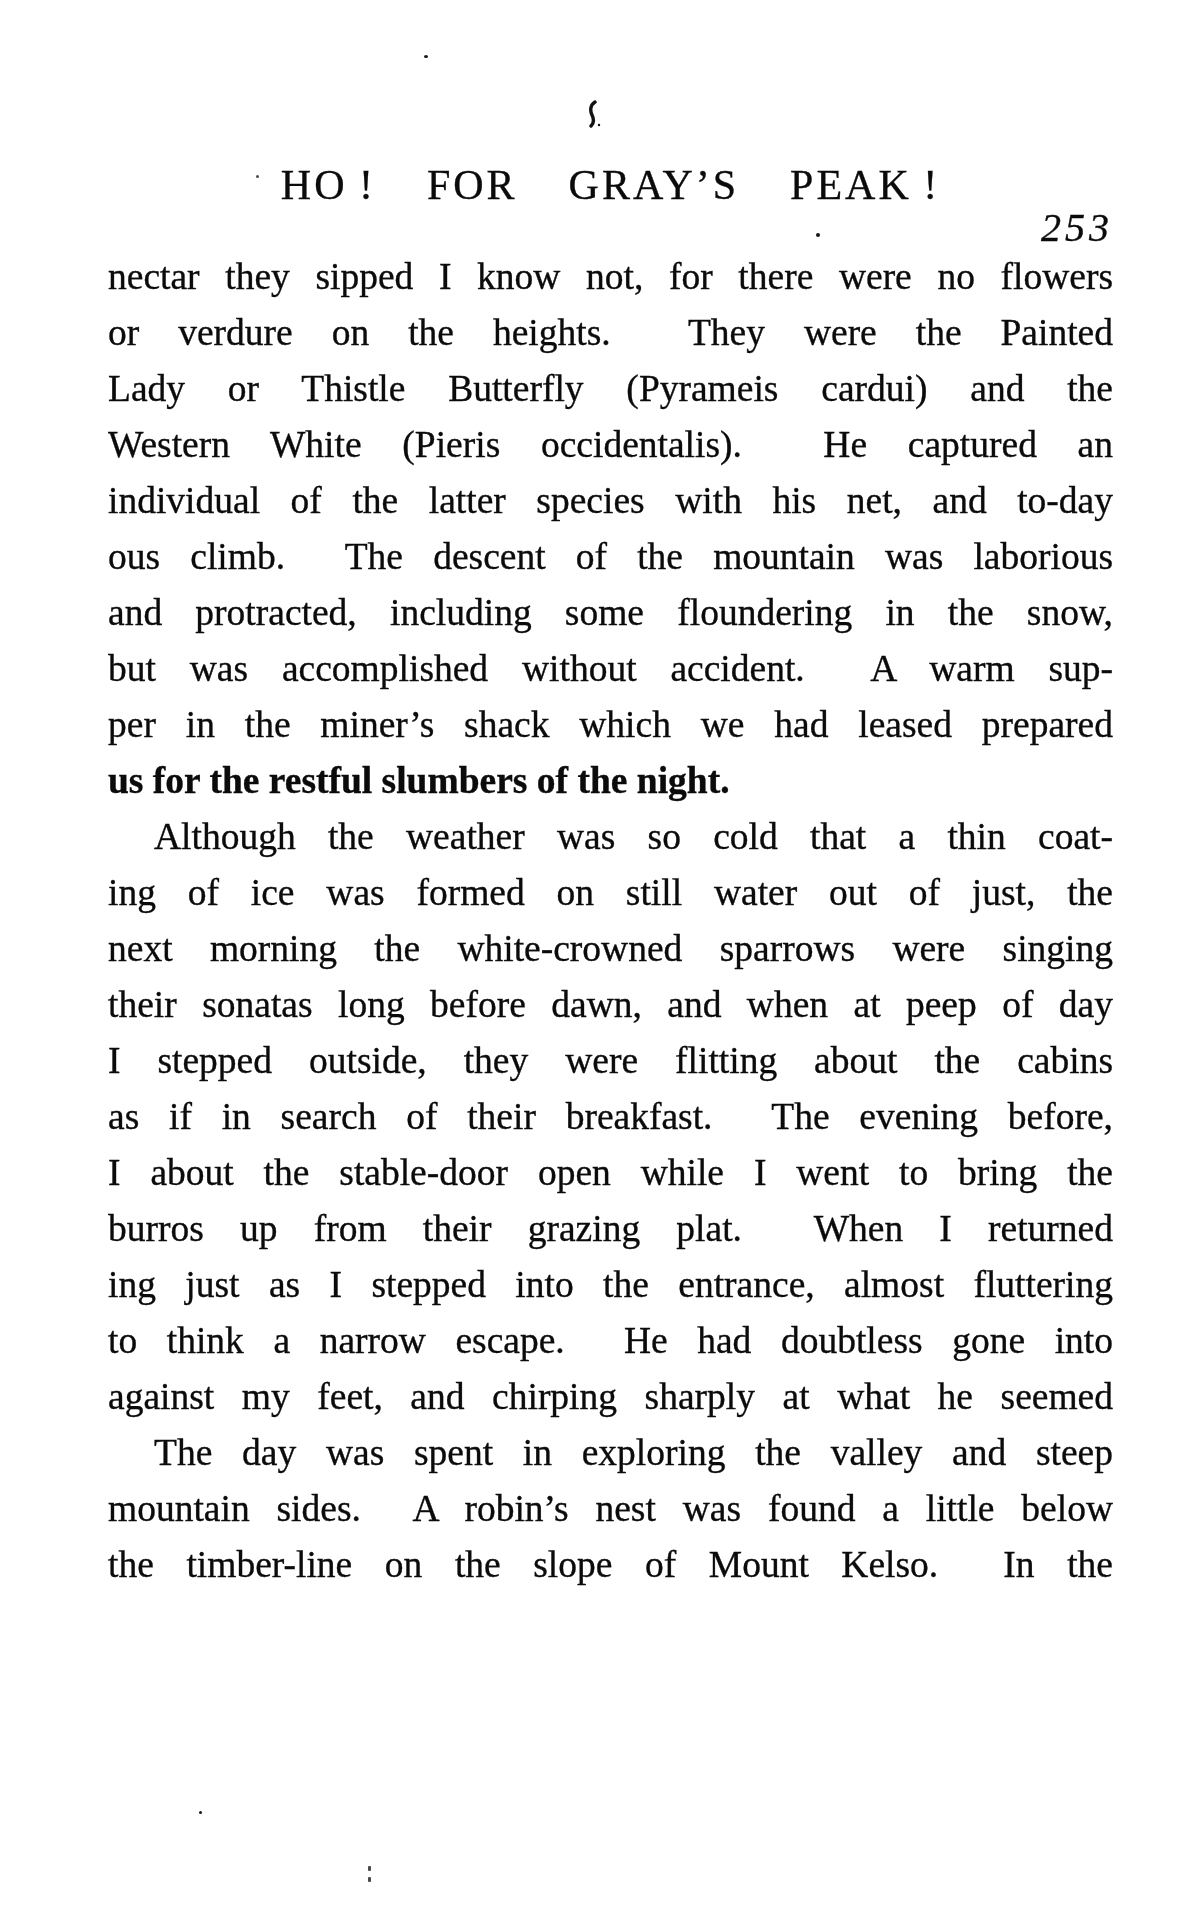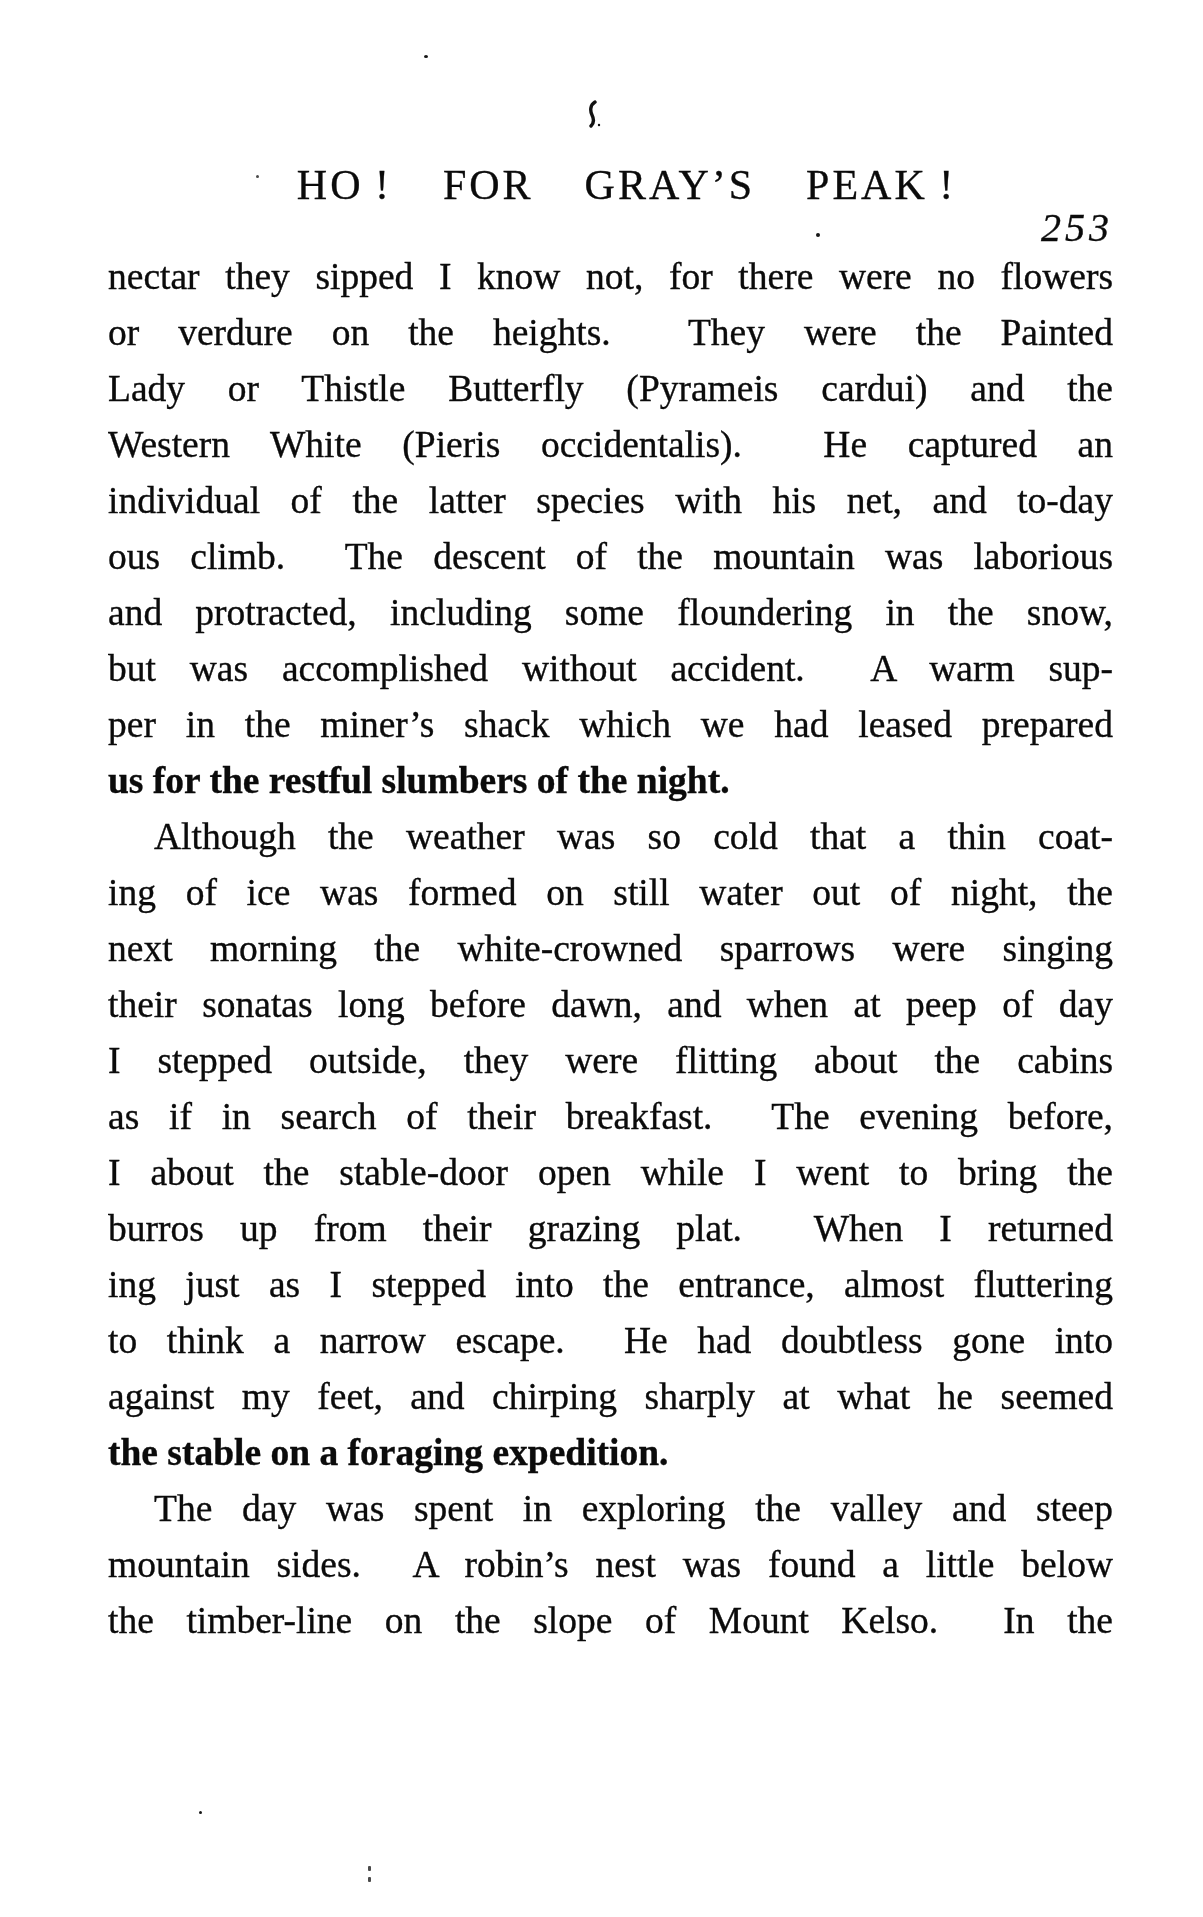--- a/index.html
+++ b/index.html
@@ -11,21 +11,21 @@
     color: #0b0b0b;
     font-family: "Liberation Serif", serif;
     overflow: hidden;
     -webkit-text-stroke: 0.35px currentColor;
   }
   .page { position: absolute; inset: 0; }
 
   
   .running-head { position: absolute; left: 108px; top: 0; width: 1005px; }
   .head-title {
-    position: absolute; top: 164px; left: 16px; width: 100%;
+    position: absolute; top: 164px; left: 0; width: 100%;
     text-align: center;
     font-size: 42px; line-height: 42px;
     letter-spacing: 3px; word-spacing: 12px;
     white-space: pre;
   }
   .folio {
     position: absolute; top: 170px; right: 0;
     font-style: italic;
     font-size: 40px; line-height: 40px;
     letter-spacing: 4px;
@@ -78,28 +78,27 @@
     <p class="tl">or verdure on the heights.  They were the Painted</p>
     <p class="tl"><span>Lady or Thistle Butterfly (</span><span class="it">Pyrameis cardui</span><span>) and the</span></p>
     <p class="tl"><span>Western White (</span><span class="it">Pieris occidentalis</span><span>).  He captured an</span></p>
     <p class="tl">individual of the latter species with his net, and to-day</p>
     <p class="tl">ous climb.  The descent of the mountain was laborious</p>
     <p class="tl">and protracted, including some floundering in the snow,</p>
     <p class="tl">but was accomplished without accident.  A warm sup-</p>
     <p class="tl">per in the miner’s shack which we had leased prepared</p>
     <p class="tl pend">us for the restful slumbers of the night.</p>
     <p class="tl indent">Although the weather was so cold that a thin coat-</p>
-    <p class="tl">ing of ice was formed on still water out of night, the</p>
+    <p class="tl">ing of ice was formed on still water out of just, the</p>
     <p class="tl">next morning the white-crowned sparrows were singing</p>
     <p class="tl">their sonatas long before dawn, and when at peep of day</p>
     <p class="tl">I stepped outside, they were flitting about the cabins</p>
     <p class="tl">as if in search of their breakfast.  The evening before,</p>
     <p class="tl">I about the stable-door open while I went to bring the</p>
     <p class="tl">burros up from their grazing plat.  When I returned</p>
     <p class="tl">ing just as I stepped into the entrance, almost fluttering</p>
     <p class="tl">to think a narrow escape.  He had doubtless gone into</p>
     <p class="tl">against my feet, and chirping sharply at what he seemed</p>
-    <p class="tl pend">the stable on a foraging expedition.</p>
     <p class="tl indent">The day was spent in exploring the valley and steep</p>
     <p class="tl">mountain sides.  A robin’s nest was found a little below</p>
     <p class="tl">the timber-line on the slope of Mount Kelso.  In the</p>
   </main>
 </div>
 
 </body></html>

